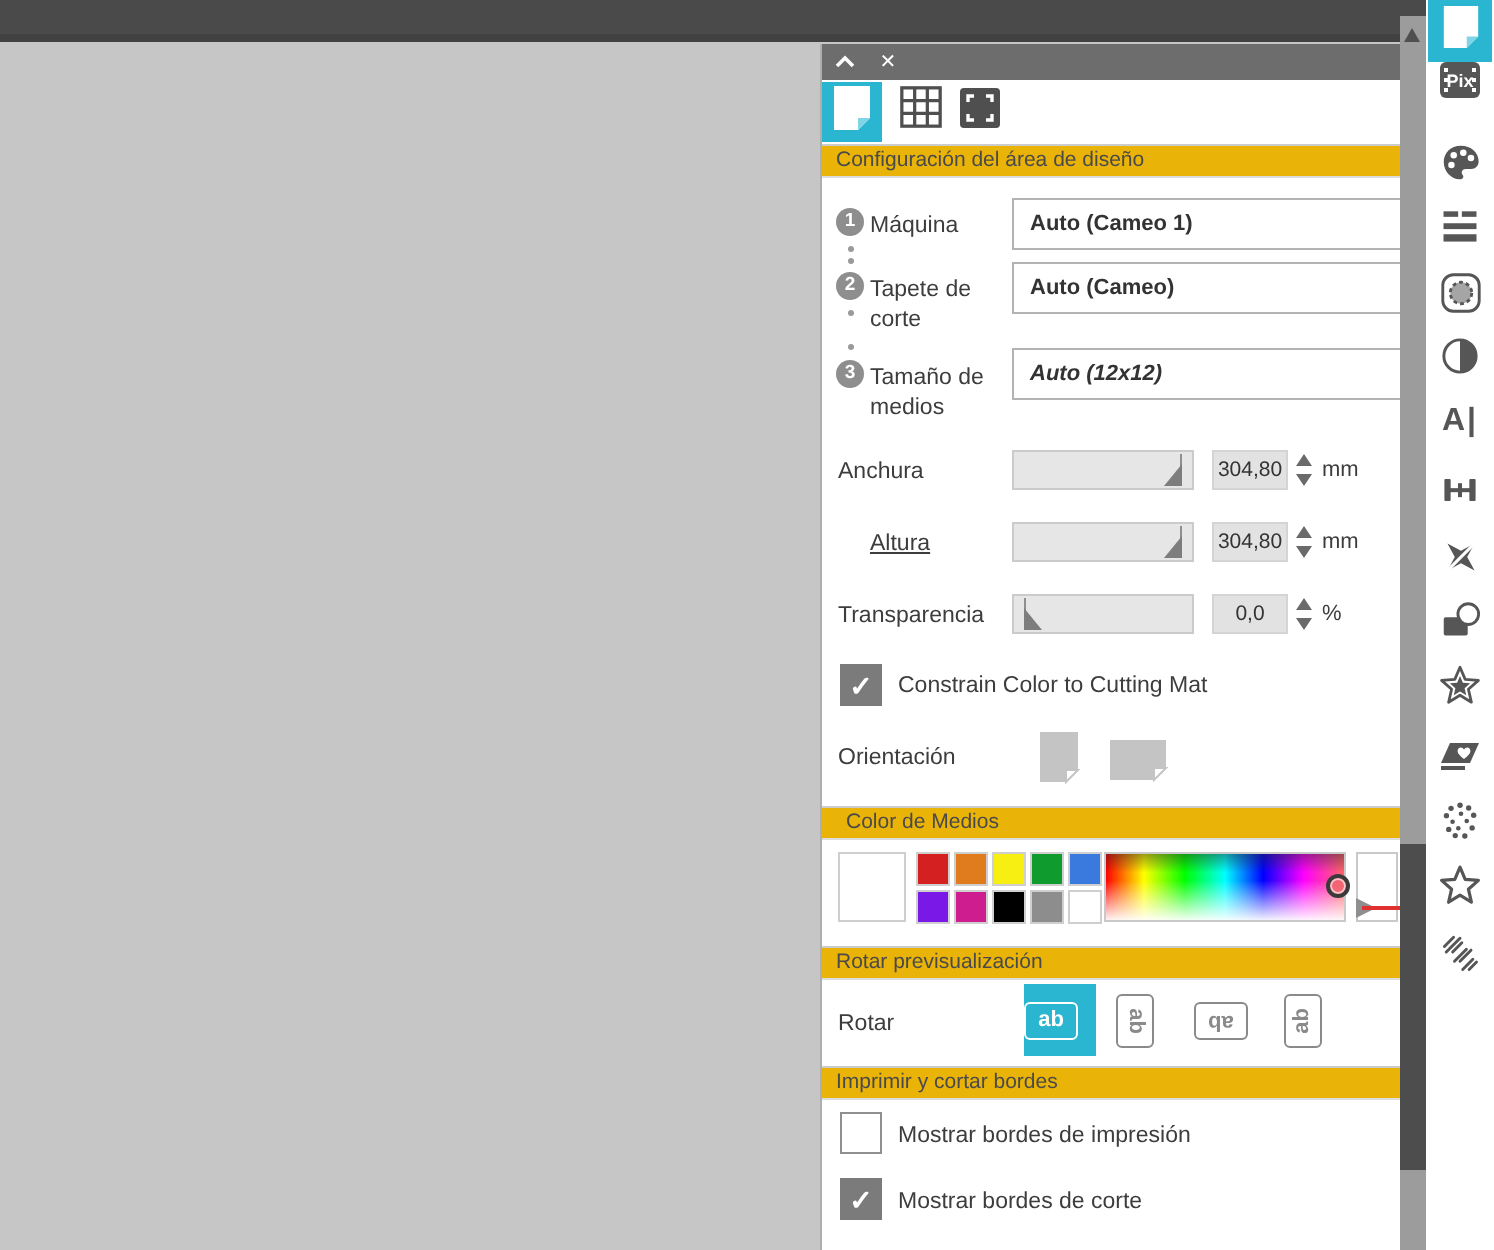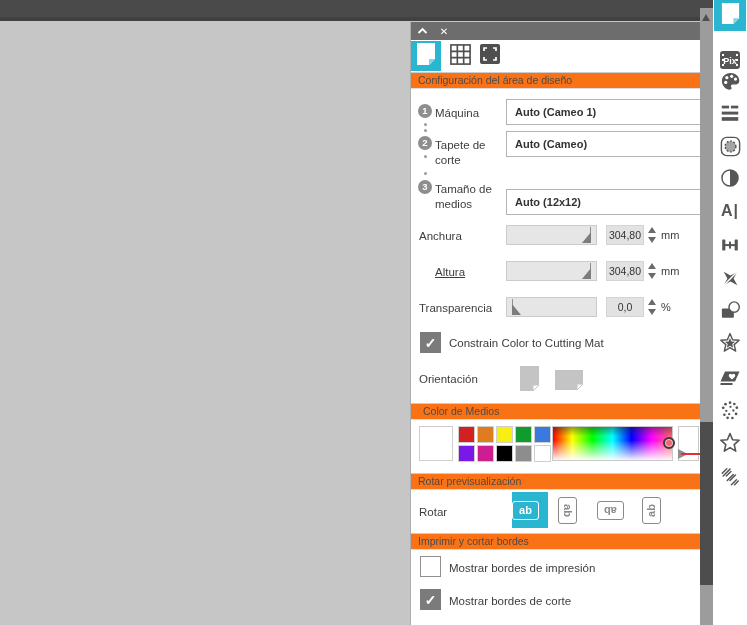--- a/index.html
+++ b/index.html
@@ -27,21 +27,21 @@
   .panel { position:absolute; left:410px; top:22px; width:290px; height:603px; background:#ffffff; border-left:1px solid #aeaeae; }
   .p-head { position:absolute; left:0; top:0; width:290px; height:18px; background:#6d6d6d; color:#fff; display:flex; align-items:center; }
   .p-title { flex:1; text-align:center; font-size:11px; letter-spacing:.4px; }
   .p-collapse { width:22px; display:flex; justify-content:center; cursor:pointer; }
   .p-close { width:22px; text-align:center; font-size:10px; cursor:pointer; }
 
   .tabs { position:absolute; left:0; top:18px; width:290px; height:33px; background:#fff; }
   .tab { position:absolute; top:1px; width:30px; height:30px; display:flex; align-items:center; justify-content:center; cursor:pointer; }
   .tab.sel { background:var(--accent); }
 
-  .sec-head { position:absolute; left:0; width:290px; height:17px; background:#f97316; border-top:1px solid #cccccc; border-bottom:1px solid #dcdcdc; font-size:10.5px; color:#4a4a4a; line-height:15px; padding-left:7px; }
+  .sec-head { position:absolute; left:0; width:290px; height:17px; background:#eab308; border-top:1px solid #cccccc; border-bottom:1px solid #dcdcdc; font-size:10.5px; color:#4a4a4a; line-height:15px; padding-left:7px; }
 
   .lbl { position:absolute; font-size:11.5px; color:#3d3d3d; line-height:1.3; }
 
   .numc { position:absolute; width:14px; height:14px; border-radius:50%; background:#8e8e8e; color:#fff; font-size:9.5px; font-weight:bold; text-align:center; line-height:14px; }
   .dot { position:absolute; width:3px; height:3px; border-radius:50%; background:#9a9a9a; left:13px; }
 
   .dd { position:absolute; left:95px; width:220px; height:26px; border:1px solid #b3b3b3; background:#fff; display:flex; align-items:center; padding:0 8px; cursor:pointer; }
   .dd span { font-size:11px; font-weight:bold; color:#333; }
   .dd .caret { position:absolute; right:8px; top:9px; width:0; height:0; border-left:6px solid transparent; border-right:6px solid transparent; border-top:8px solid #6a6a6a; }
 
@@ -150,21 +150,21 @@
     <div class="dot" style="top:133px;"></div>
     <div class="dot" style="top:150px;"></div>
     <div class="lbl" style="left:24px; top:116px; width:62px;">Tapete de corte</div>
     <div class="dd" style="top:109px;">
       <span>Auto (Cameo)</span>
       <i class="caret"></i>
     </div>
 
     <div class="numc" style="left:7px; top:158px;">3</div>
     <div class="lbl" style="left:24px; top:160px; width:66px;">Tamaño de medios</div>
-    <div class="dd" style="top:167px;">
+    <div class="dd" style="top:152px;font-style:italic;">
       <span>Auto (12x12)</span>
       <i class="caret"></i>
     </div>
 
     <div class="lbl" style="left:8px; top:207px;">Anchura</div>
     <div class="slider sl-right" style="top:203px;">
         <i class="sl-line"></i>
         <i class="sl-tri"></i>
       </div>
     <div class="valbox" style="top:203px;">304,80</div>
@@ -276,21 +276,21 @@
   <div class="iconbar">
     <div class="ib-tile">
       <span>
         <svg width="21" height="23" viewBox="0 0 22 24">
             <path d="M2 1h18v16l-6 6H2z" fill="#fff"></path>
             <path d="M20 17l-6 6v-6z" fill="#7fd4e6"></path>
           </svg>
       </span>
     </div>
 
-    <div class="ib-item" style="top:48px;">
+    <div class="ib-item" style="top:28px;">
       <svg width="24" height="24" viewBox="0 0 24 24">
         <rect x="2" y="3" width="20" height="18" rx="3" fill="#565656"></rect>
         <rect x="4" y="6" width="2" height="2" fill="#fff"></rect>
           <rect x="4" y="11" width="2" height="2" fill="#fff"></rect>
           <rect x="4" y="16" width="2" height="2" fill="#fff"></rect>
         <rect x="18" y="6" width="2" height="2" fill="#fff"></rect>
           <rect x="18" y="11" width="2" height="2" fill="#fff"></rect>
           <rect x="18" y="16" width="2" height="2" fill="#fff"></rect>
         <text x="12" y="15.5" text-anchor="middle" font-size="9" font-weight="bold" fill="#fff">Pix</text>
       </svg>

